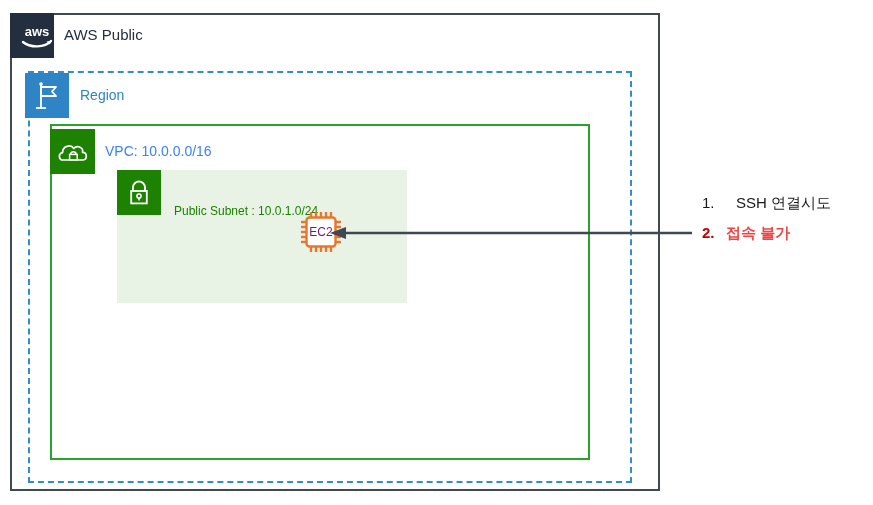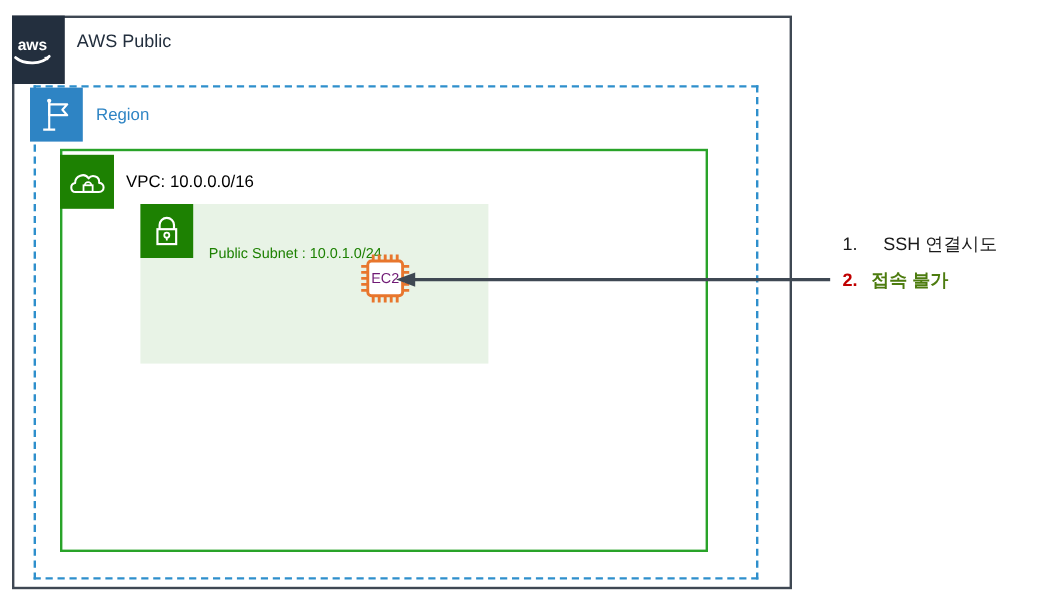--- a/index.html
+++ b/index.html
@@ -26,26 +26,26 @@
     box-sizing: border-box;
     background: #ffffff;
   }
 
   
   #aws-logo-tile {
     position: absolute;
     left: 10px;
     top: 13px;
     width: 44px;
-    height: 57px;
+    height: 45px;
     background: #232F3E;
     box-sizing: border-box;
     display: flex;
     flex-direction: column;
-    align-items: flex-start;
+    align-items: flex-end;
     justify-content: center;
   }
   #aws-logo-tile svg { display:block; }
 
   #aws-cloud-label {
     position: absolute;
     left: 64px;
     top: 26px;
     font-size: 15px;
     color: #232F3E;
@@ -104,21 +104,21 @@
     background: #1D8102;
     display: flex;
     align-items: center;
     justify-content: center;
   }
   #vpc-label {
     position: absolute;
     left: 105px;
     top: 143px;
     font-size: 14px;
-    color: #000000;
+    color: #3b82f6;
     white-space: nowrap;
   }
 
   
   #subnet-box {
     position: absolute;
     left: 117px;
     top: 170px;
     width: 290px;
     height: 133px;
@@ -192,21 +192,21 @@
   #annot-row-1 { margin-bottom: 11px; }
   .annot-num {
     font-size: 15px;
     width: 34px;
     flex: 0 0 34px;
   }
   .annot-text { font-size: 15px; }
   #annot-num-1 { color: #1a1a1a; }
   #annot-text-1 { color: #1a1a1a; }
   #annot-num-2 { color: #C00000; font-weight: bold; width: 24px; flex: 0 0 24px; }
-  #annot-text-2 { color: #4d7c0f; font-weight: bold; }
+  #annot-text-2 { color: #ef4444; font-weight: bold; }
 </style>
 </head>
 <body>
 
 <div id="aws-cloud-box"></div>
 
 <div id="region-box"></div>
 
 <div id="vpc-box"></div>
 

